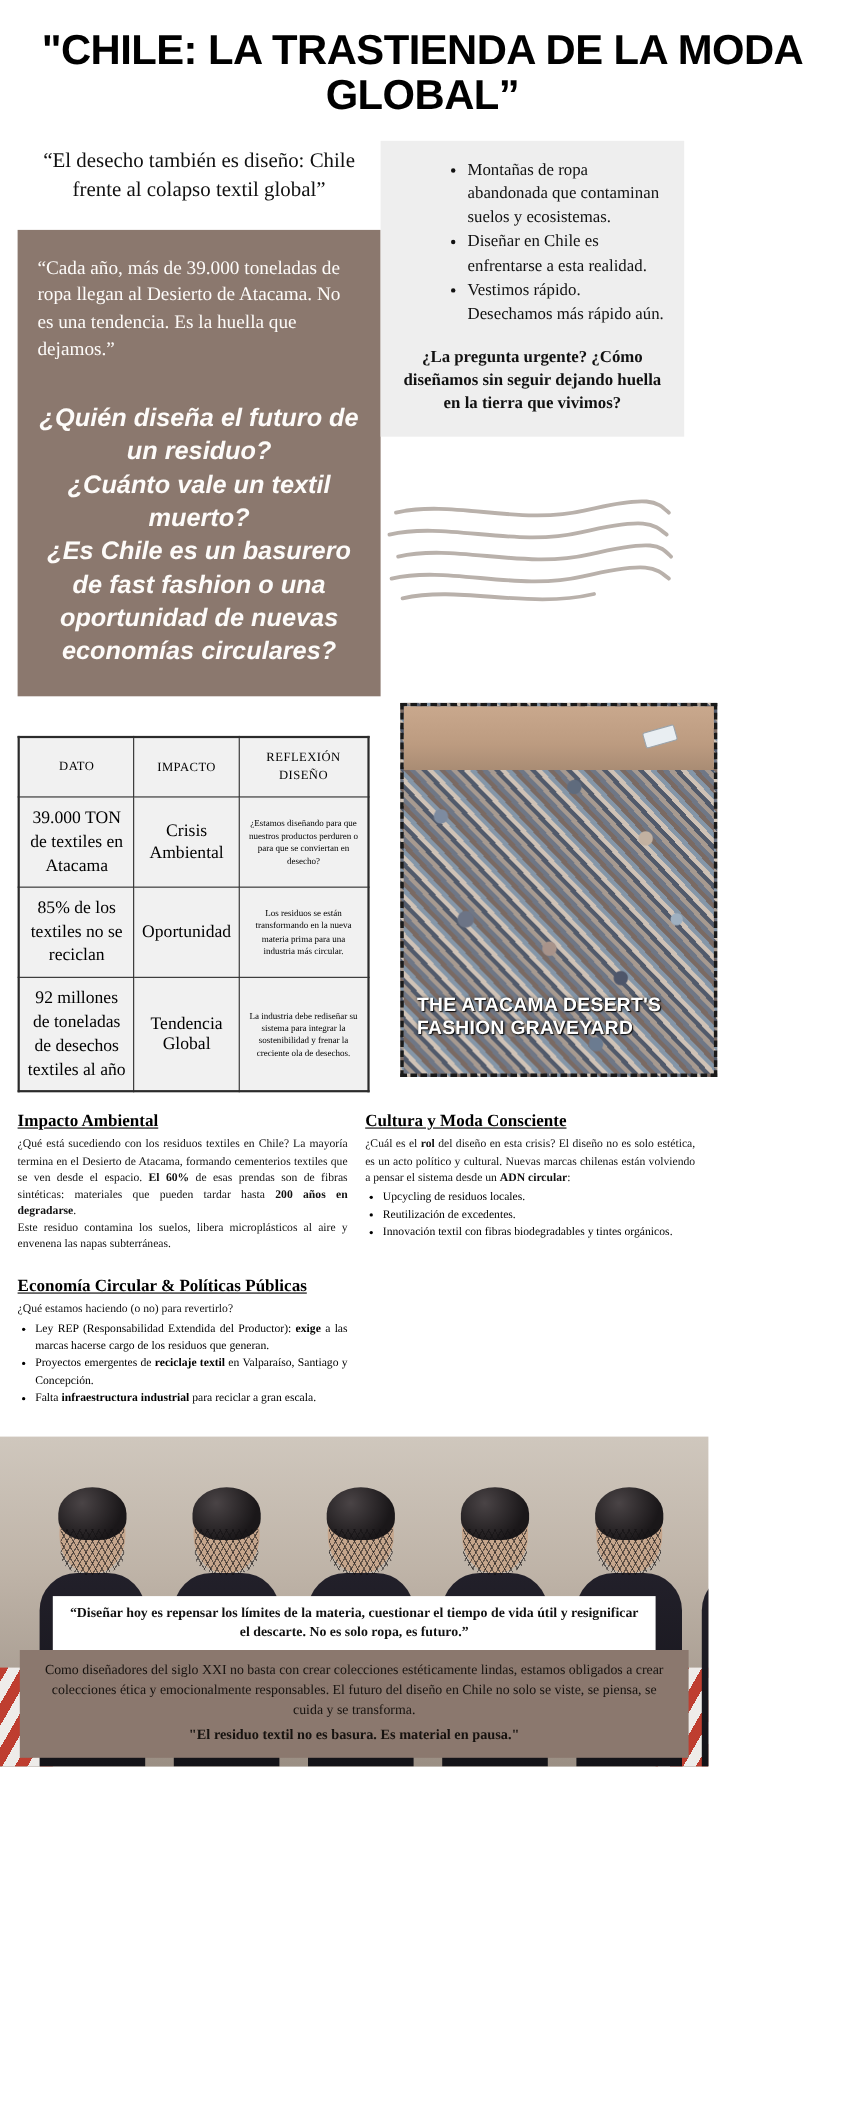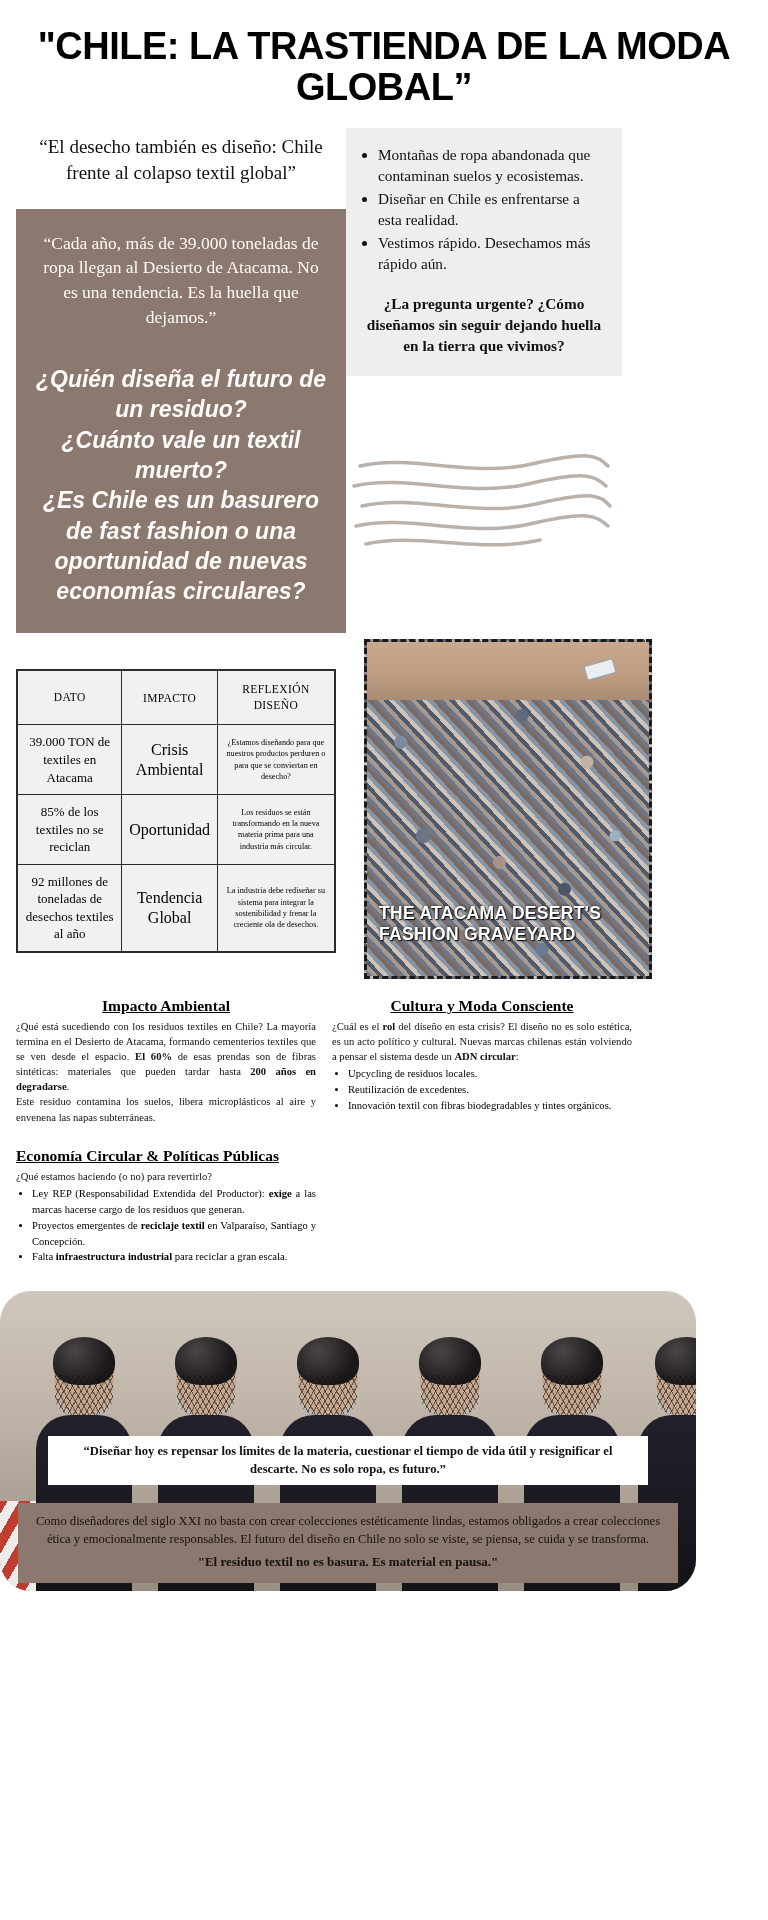--- a/index.html
+++ b/index.html
@@ -48,21 +48,21 @@
     background: #8b786e;
     color: #fdfbf9;
     margin-top: 22px;
     padding: 22px 18px 26px 18px;
     width: 330px;
   }
   .brown-quote {
     font-family: "Liberation Serif", serif;
     font-size: 17.5px;
     line-height: 1.42;
-    text-align: center;
+    text-align: left;
   }
   .brown-questions {
     font-family: "Liberation Sans", sans-serif;
     font-style: italic;
     font-weight: bold;
     font-size: 23px;
     line-height: 1.32;
     text-align: center;
     margin-top: 34px;
   }
@@ -72,21 +72,21 @@
     background: #eeeeee;
     padding: 14px 16px 20px 16px;
     font-family: "Liberation Serif", serif;
     font-size: 15.3px;
     line-height: 1.4;
     color: #111;
   }
   .gray-lead { text-align: center; }
   .gray-lead b { font-weight: bold; }
   .gray-list { margin: 2px 0 0 16px; }
-  .gray-list li { margin-bottom: 1px; text-align: left; }
+  .gray-list li { margin-bottom: 1px; text-align: left; margin-left: 47px; }
   .gray-question {
     font-weight: bold;
     text-align: center;
     margin-top: 18px;
     line-height: 1.38;
   }
 
   
   .waves {
     position: absolute;
@@ -115,21 +115,21 @@
     vertical-align: middle;
     text-align: center;
     padding: 8px 5px;
   }
   table.facts th {
     font-weight: normal;
     font-size: 11.5px;
     letter-spacing: 0.4px;
     padding: 11px 4px;
   }
-  .col-dato { width: 33%; font-size: 13px; line-height: 1.35; }
+  .col-dato { width: 33%; font-size: 16px; line-height: 1.35; }
   .col-impacto { width: 30%; font-size: 16px; line-height: 1.22; }
   .col-reflex { width: 37%; font-size: 8.2px; line-height: 1.38; }
 
   
   .photo-col {
     width: 288px;
     position: relative;
     border-radius: 15px;
   }
   .photo {
@@ -183,21 +183,21 @@
     gap: 16px;
     padding: 18px 16px 0 16px;
   }
   .art-col { width: 352px; }
   .art-col.left { width: 300px; }
   .art-col.right { width: 300px; }
   .art-h {
     font-family: "Liberation Serif", serif;
     font-weight: bold;
     font-size: 15.5px;
-    text-align: center;
+    text-align: left;
     text-decoration: underline;
     margin-bottom: 4px;
     color: #000;
   }
   .art-p {
     font-family: "Liberation Serif", serif;
     font-size: 10.6px;
     line-height: 1.43;
     text-align: justify;
     color: #111;
@@ -232,25 +232,24 @@
     line-height: 1.4;
     text-align: center;
     color: #111;
     width: 118px;
   }
 
   
   .band {
     position: relative;
     margin-top: 26px;
-    width: 696px;
+    width: 644px;
     height: 300px;
     background: linear-gradient(180deg, #cfc7bd 0%, #bfb4a8 40%, #9a8e83 100%);
     overflow: hidden;
-    border-radius: 31px;
   }
   .model {
     position: absolute;
     bottom: 0;
     width: 112px;
     height: 250px;
   }
   .head {
     position: absolute; top: 0; left: 50%;
     transform: translateX(-50%);

